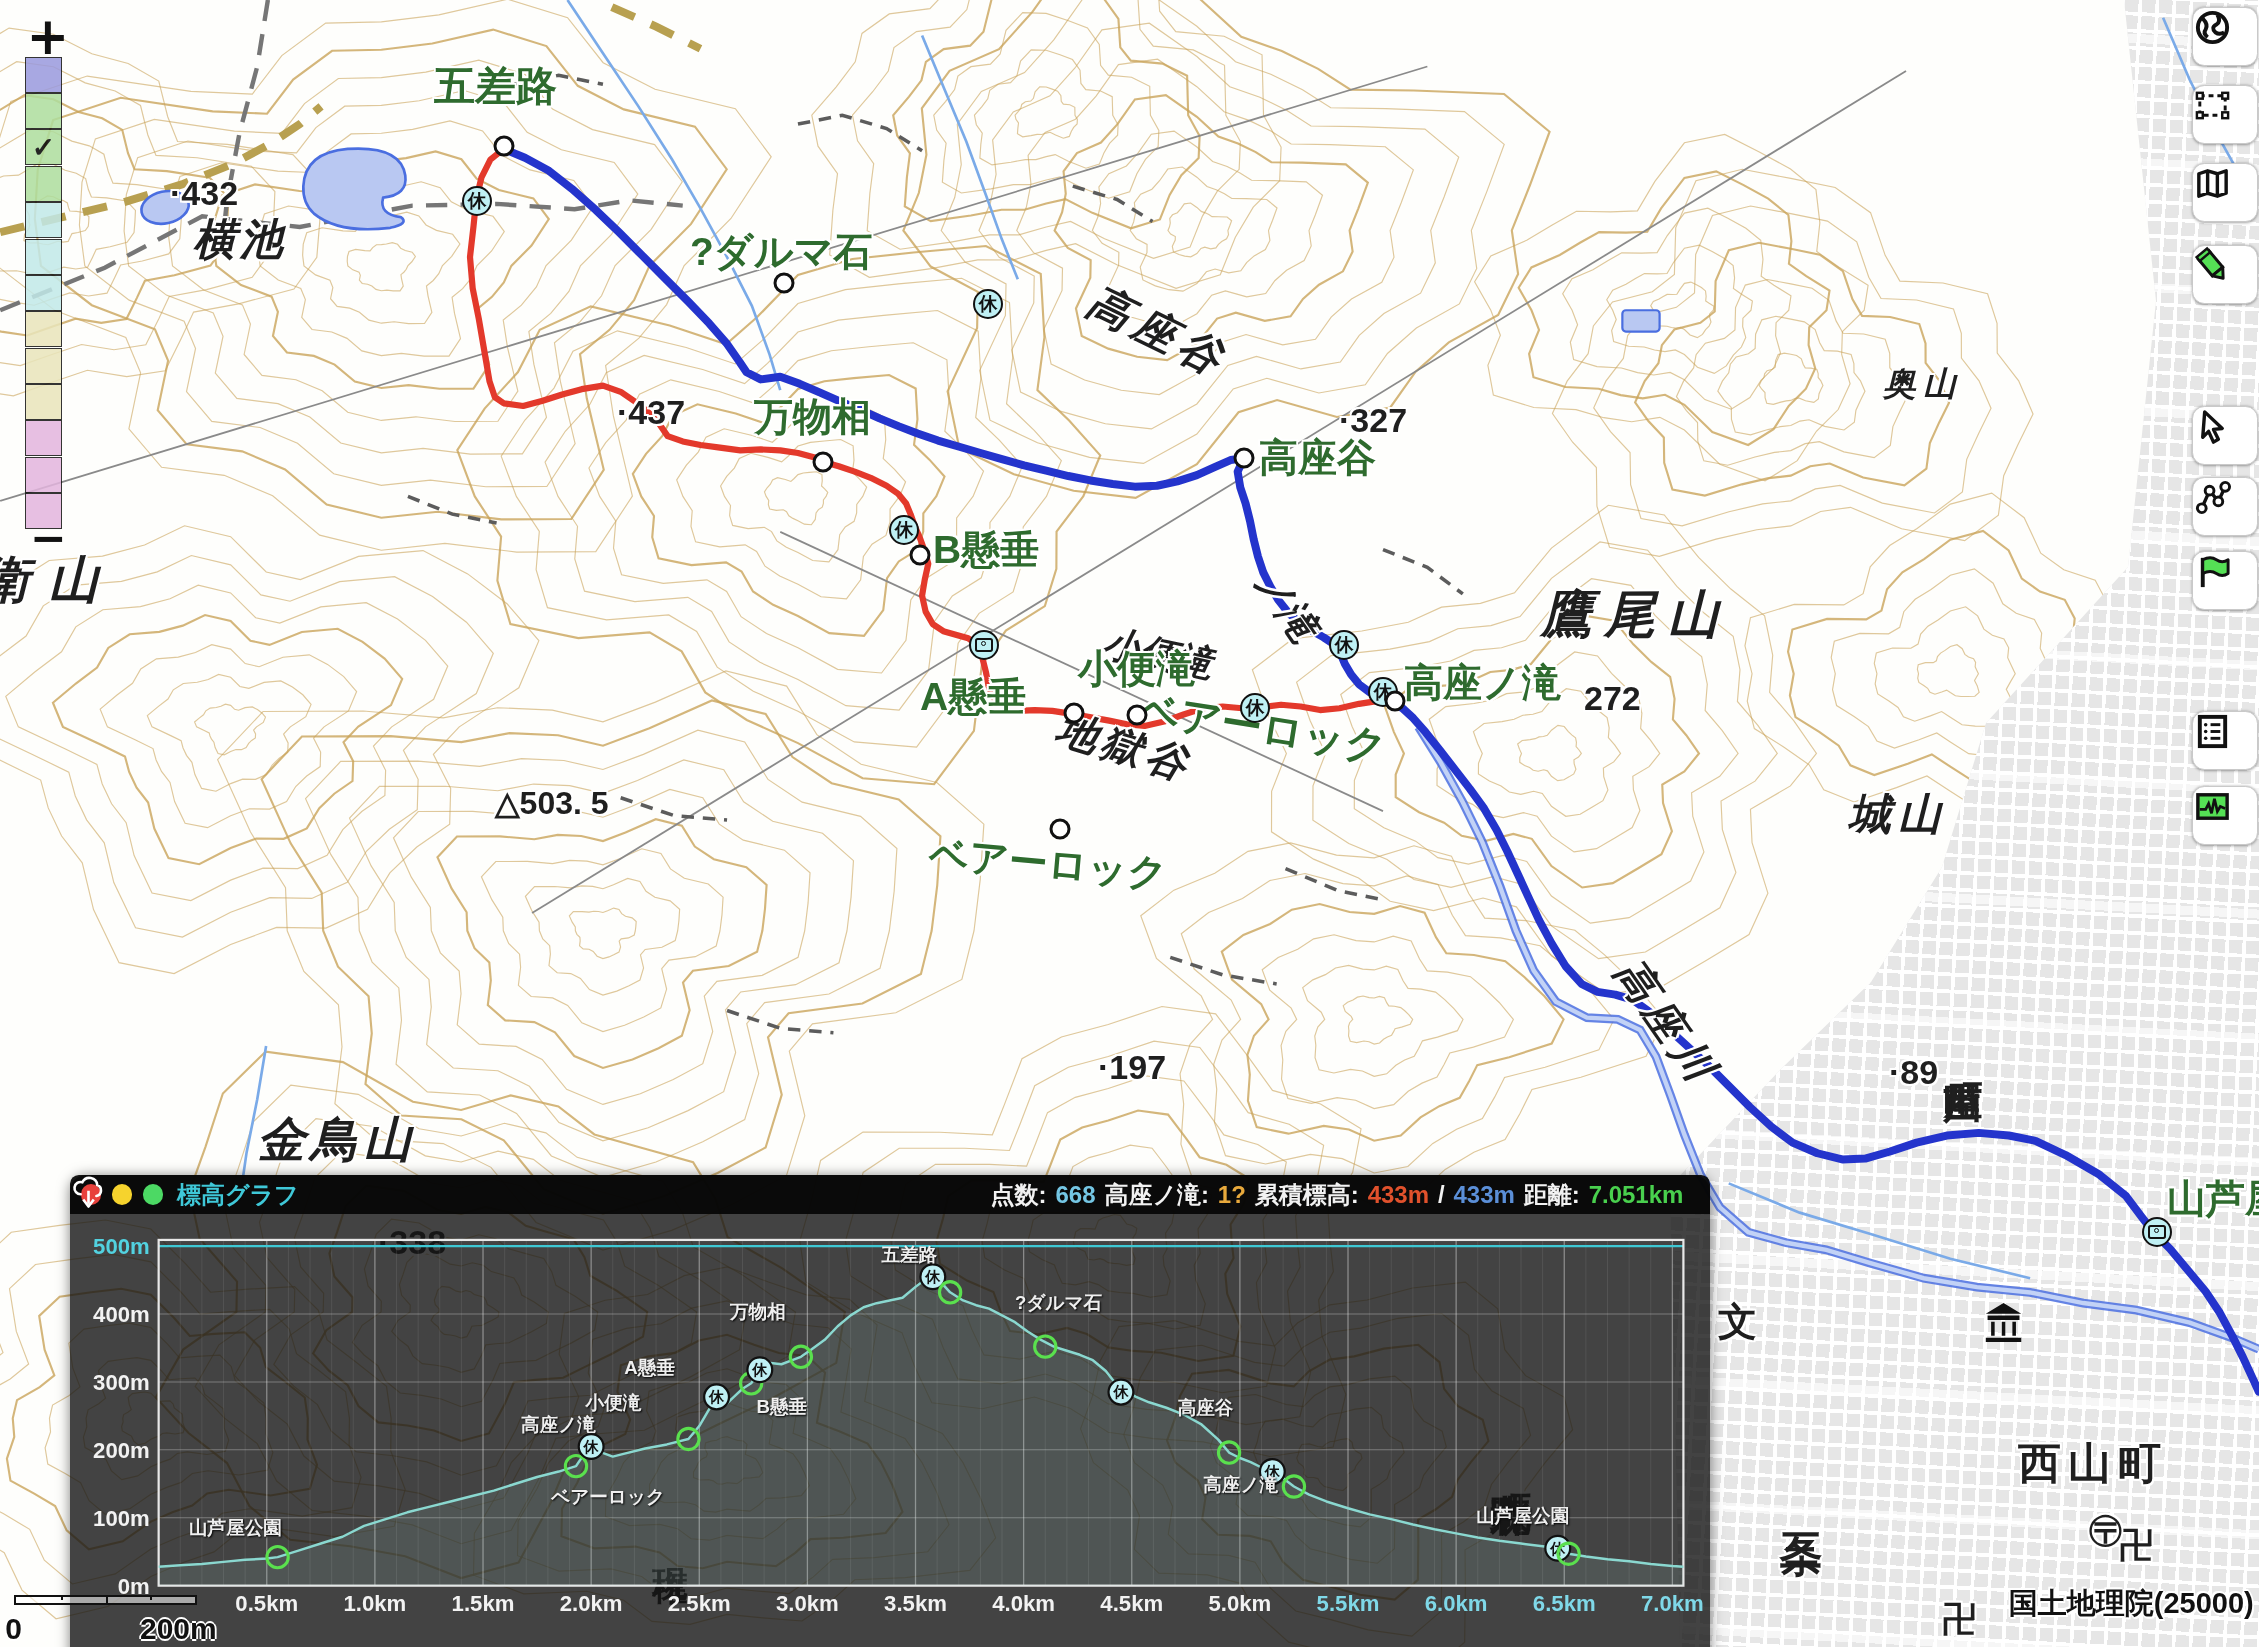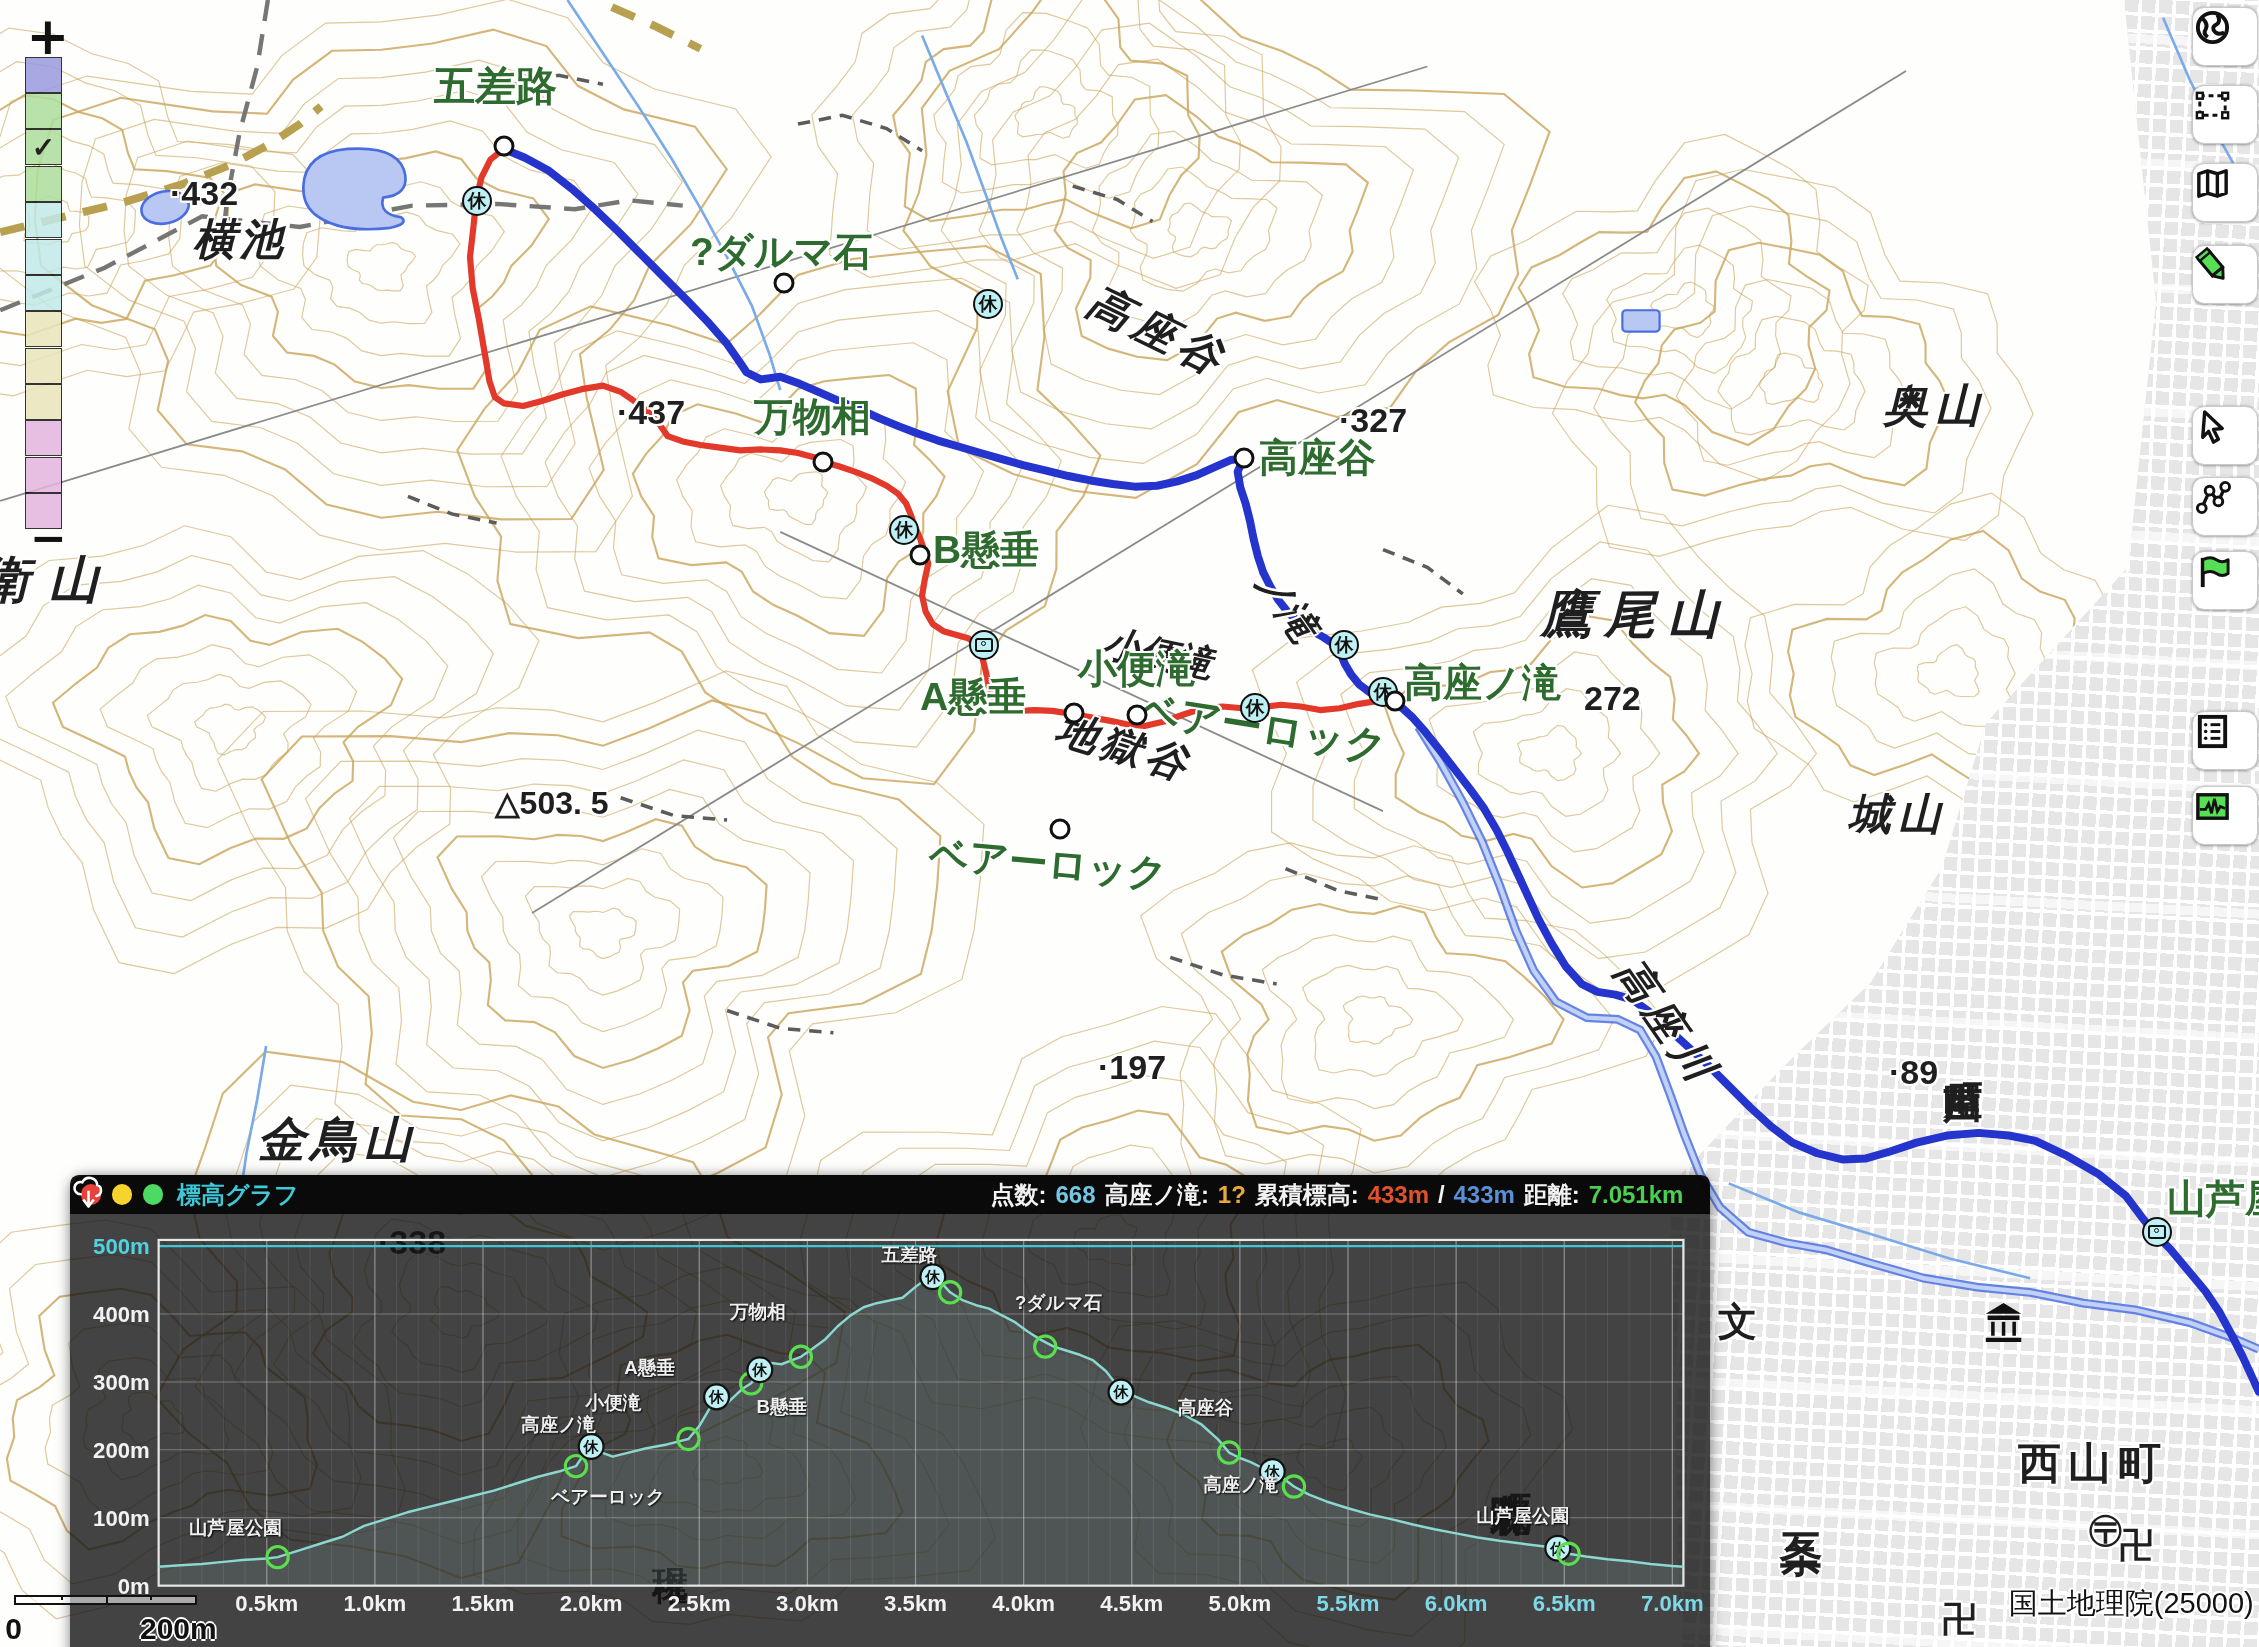--- a/index.html
+++ b/index.html
@@ -51,21 +51,21 @@
   #ptitle{color:#3fc8d8;font-size:24px;font-weight:bold;margin-left:14px;}
   #pcloud{margin-left:12.4px;cursor:pointer;display:flex;}
   #pstats{margin-left:auto;margin-right:26.6px;font-size:24px;font-weight:bold;color:#f2f2f2;white-space:nowrap;}
   #pstats span{margin-left:8.9px;}
   
   #scalebar{position:absolute;left:14px;top:1595px;width:183px;height:9.8px;border:2.2px solid #111;
             background:rgba(255,255,255,.55);box-sizing:border-box;}
   #scalebar i{position:absolute;top:0;width:2.2px;height:100%;background:#111;}
   .scl{position:absolute;color:#111;font-weight:bold;font-size:30px;font-family:"Liberation Sans",sans-serif;
        text-shadow:-1.8px 0 #fff,1.8px 0 #fff,0 -1.8px #fff,0 1.8px #fff;}
-  #attrib{position:absolute;right:5.3px;top:1584px;color:#111;font-size:29px;font-weight:normal;
+  #attrib{position:absolute;right:5.3px;top:1584px;color:#111;font-size:29px;font-weight:bold;
           font-family:"Liberation Sans",sans-serif;
           text-shadow:-1.8px 0 #fff,1.8px 0 #fff,0 -1.8px #fff,0 1.8px #fff,1.8px 1.8px #fff,-1.8px -1.8px #fff;}
 </style>
 </head>
 <body>
 
 <div id="stage">
 
   <svg id="base-svg" width="2259" height="1647" viewBox="0 0 2548 1858">
       <rect x="0" y="0" width="2548" height="1858" fill="#fefefc"></rect>
@@ -234,21 +234,21 @@
       <div class="lbl b" style="font-family: &quot;Liberation Sans&quot;, sans-serif; left: 1584px; top: 681px; font-size: 34px;">272</div>
       <div class="lbl b" style="font-family: &quot;Liberation Sans&quot;, sans-serif; left: 378px; top: 1225px; font-size: 34px;">·338</div>
       <div class="lbl b" style="font-family: &quot;Liberation Sans&quot;, sans-serif; left: 1889px; top: 1055px; font-size: 34px;">·89</div>
       <div class="lbl b it" style="left: 1083px; top: 310px; font-size: 43px; letter-spacing: 7px; transform: rotate(26deg);">高座谷</div>
       <div class="lbl b it" style="left: 1055px; top: 727px; font-size: 41px; letter-spacing: 5.3px; transform: rotate(17deg);">地獄谷</div>
       <div class="lbl b it" style="left: 1594px; top: 1002px; font-size: 41px; letter-spacing: 7px; transform: rotate(55deg);">高座川</div>
       <div class="lbl b it" style="left: 1247px; top: 585px; font-size: 39px; transform: rotate(55deg);">ノ滝</div>
       <div class="lbl b it" style="left: 1103px; top: 635px; font-size: 37px; transform: rotate(12deg);">小便滝</div>
       <div class="lbl b it" style="left: 1541px; top: 589px; font-size: 51px; letter-spacing: 12.4px;">鷹尾山</div>
       <div class="lbl b it" style="left: 1848px; top: 793px; font-size: 43px; letter-spacing: 7px;">城山</div>
-      <div class="lbl b it" style="left: 1883px; top: 383px; font-size: 45px; letter-spacing: 7px; font-style: italic;">奥山</div>
+      <div class="lbl b it" style="left: 1883px; top: 367px; font-size: 33px; letter-spacing: 7px; font-style: italic;">奥山</div>
       <div class="lbl b it" style="left: -21px; top: 555px; font-size: 50px; letter-spacing: 19.5px;">衛山</div>
       <div class="lbl b it" style="left: 257px; top: 1115px; font-size: 48px; letter-spacing: 5.3px;">金鳥山</div>
       <div class="lbl b vert" style="font-family: &quot;Liberation Sans&quot;, sans-serif; left: 1944px; top: 1052px; font-size: 39px;">山芦屋町</div>
       <div class="lbl b" style="font-family: &quot;Liberation Sans&quot;, sans-serif; left: 2018px; top: 1442px; font-size: 43px; letter-spacing: 7px;">西山町</div>
       <div class="lbl b vert" style="font-family: &quot;Liberation Sans&quot;, sans-serif; left: 1780px; top: 1500px; font-size: 43px;">三条</div>
       <div class="lbl b vert" style="font-family: &quot;Liberation Sans&quot;, sans-serif; left: 1490px; top: 1461px; font-size: 41px;">森北町</div>
       <div class="lbl b vert" style="font-family: &quot;Liberation Sans&quot;, sans-serif; left: 653px; top: 1541px; font-size: 35px;">権現</div>
       <div class="lbl b" style="font-family: &quot;Liberation Sans&quot;, sans-serif; left: 1718px; top: 1302px; font-size: 39px;">文</div>
       <div class="lbl b" style="font-family: &quot;Liberation Sans&quot;, sans-serif; left: 1942px; top: 1601px; font-size: 35px;">卍</div>
       <div class="lbl b" style="font-family: &quot;Liberation Sans&quot;, sans-serif; left: 2119px; top: 1527px; font-size: 35px;">卍</div>

